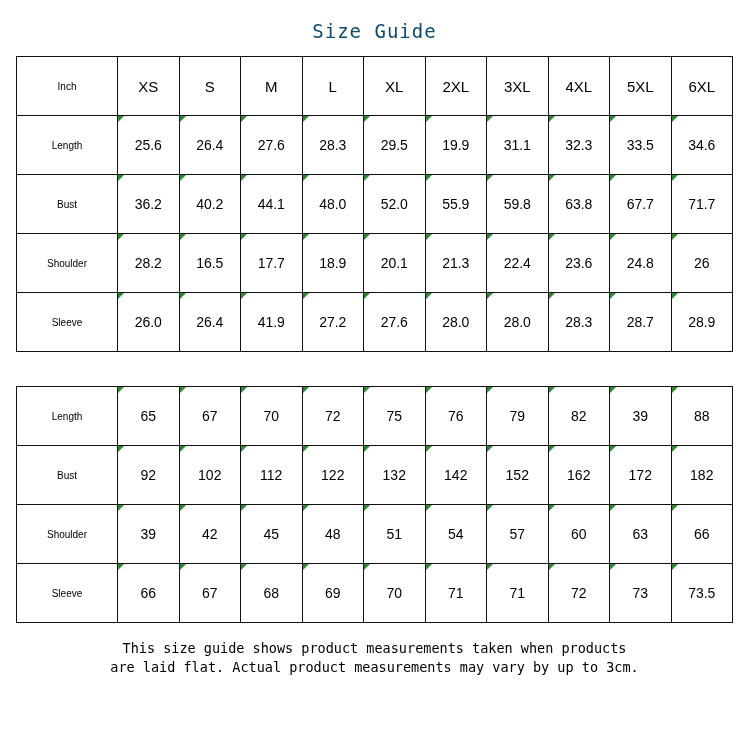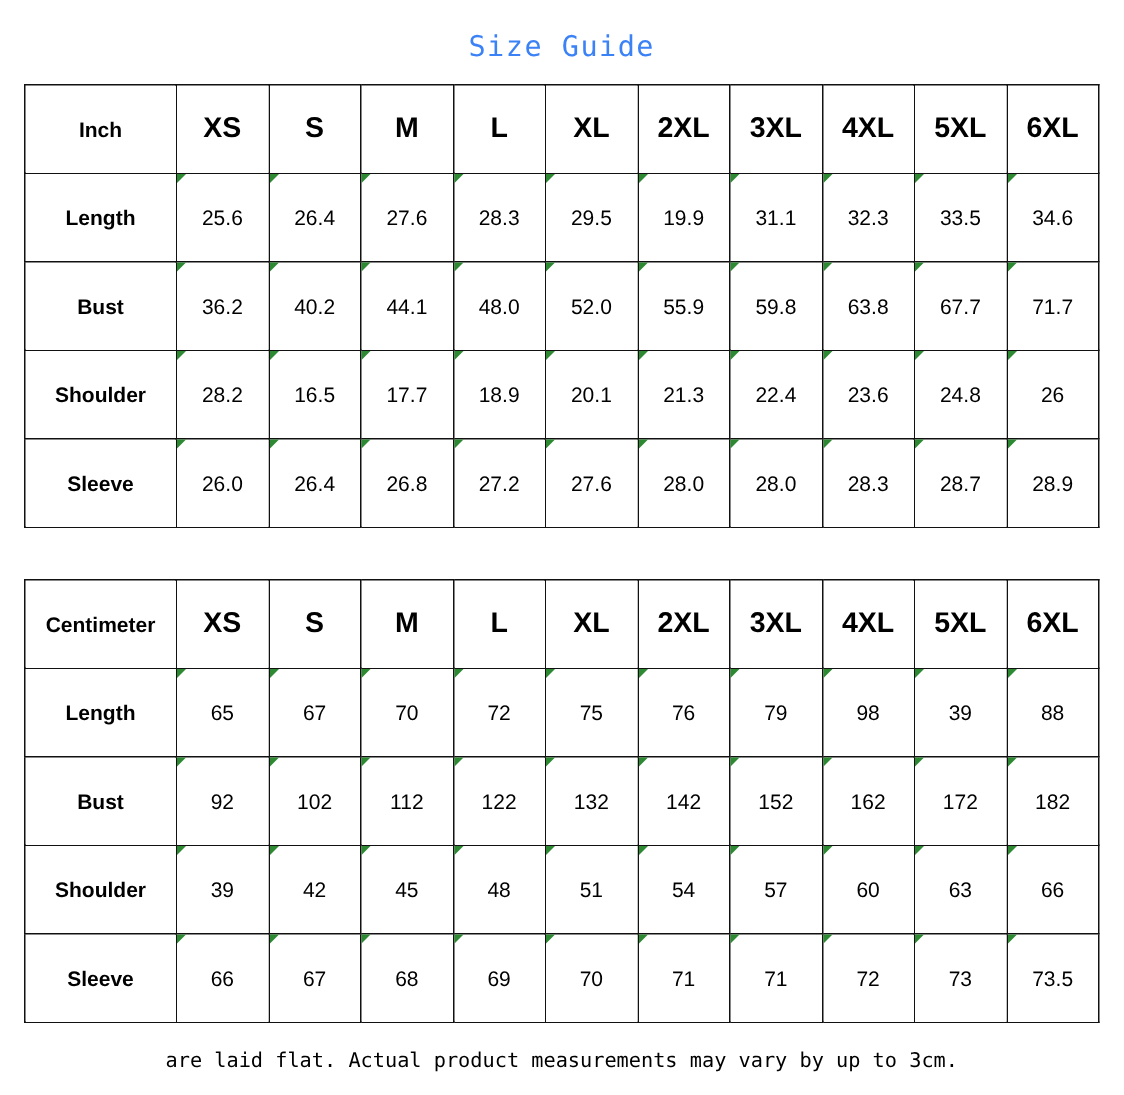--- a/index.html
+++ b/index.html
@@ -20,44 +20,44 @@
     height: 730px;
     box-sizing: border-box;
   }
   .title {
     font-family: "DejaVu Sans Mono", monospace;
     font-size: 19px;
     text-align: center;
     letter-spacing: 1px;
     padding-top: 20px;
     padding-bottom: 14px;
-    color: #3b82f6;
+    color: #0c4a6e;
   }
   table.size-table {
     border-collapse: collapse;
     width: 717px;
     margin: 0 auto;
     table-layout: fixed;
   }
   table.size-table td {
     border: 1px solid #111111;
     height: 56px;
     text-align: center;
     vertical-align: middle;
     font-size: 14px;
     position: relative;
     background: #ffffff;
   }
   table.size-table td.head {
-    font-weight: bold;
-    font-size: 19px;
+    font-weight: normal;
+    font-size: 15px;
   }
   table.size-table td.rowlabel {
-    font-weight: bold;
-    font-size: 14px;
+    font-weight: normal;
+    font-size: 10px;
     width: 98px;
     margin-top: 11px;
   }
   
   table.size-table td.val::before {
     content: "";
     position: absolute;
     top: 0;
     left: 0;
     border-top: 6px solid #2d8a33;
@@ -133,59 +133,46 @@
         <td class="val">21.3</td>
         <td class="val">22.4</td>
         <td class="val">23.6</td>
         <td class="val">24.8</td>
         <td class="val">26</td>
       </tr>
       <tr>
         <td class="rowlabel">Sleeve</td>
         <td class="val">26.0</td>
         <td class="val">26.4</td>
-        <td class="val">26.8</td>
+        <td class="val">41.9</td>
         <td class="val">27.2</td>
         <td class="val">27.6</td>
         <td class="val">28.0</td>
         <td class="val">28.0</td>
         <td class="val">28.3</td>
         <td class="val">28.7</td>
         <td class="val">28.9</td>
       </tr>
     </tbody>
   </table>
 
   <div class="spacer"></div>
 
   <table class="size-table">
     <tbody>
-      <tr>
-        <td class="head rowlabel">Centimeter</td>
-        <td class="head">XS</td>
-        <td class="head">S</td>
-        <td class="head">M</td>
-        <td class="head">L</td>
-        <td class="head">XL</td>
-        <td class="head">2XL</td>
-        <td class="head">3XL</td>
-        <td class="head">4XL</td>
-        <td class="head">5XL</td>
-        <td class="head">6XL</td>
-      </tr>
       <tr>
         <td class="rowlabel">Length</td>
         <td class="val">65</td>
         <td class="val">67</td>
         <td class="val">70</td>
         <td class="val">72</td>
         <td class="val">75</td>
         <td class="val">76</td>
         <td class="val">79</td>
-        <td class="val">98</td>
+        <td class="val">82</td>
         <td class="val">39</td>
         <td class="val">88</td>
       </tr>
       <tr>
         <td class="rowlabel">Bust</td>
         <td class="val">92</td>
         <td class="val">102</td>
         <td class="val">112</td>
         <td class="val">122</td>
         <td class="val">132</td>
@@ -218,16 +205,17 @@
         <td class="val">71</td>
         <td class="val">71</td>
         <td class="val">72</td>
         <td class="val">73</td>
         <td class="val">73.5</td>
       </tr>
     </tbody>
   </table>
 
   <div class="footnote">
+    <div>This size guide shows product measurements taken when products</div>
     <div>are laid flat. Actual product measurements may vary by up to 3cm.</div>
   </div>
 
 </div>
 
 </body></html>

